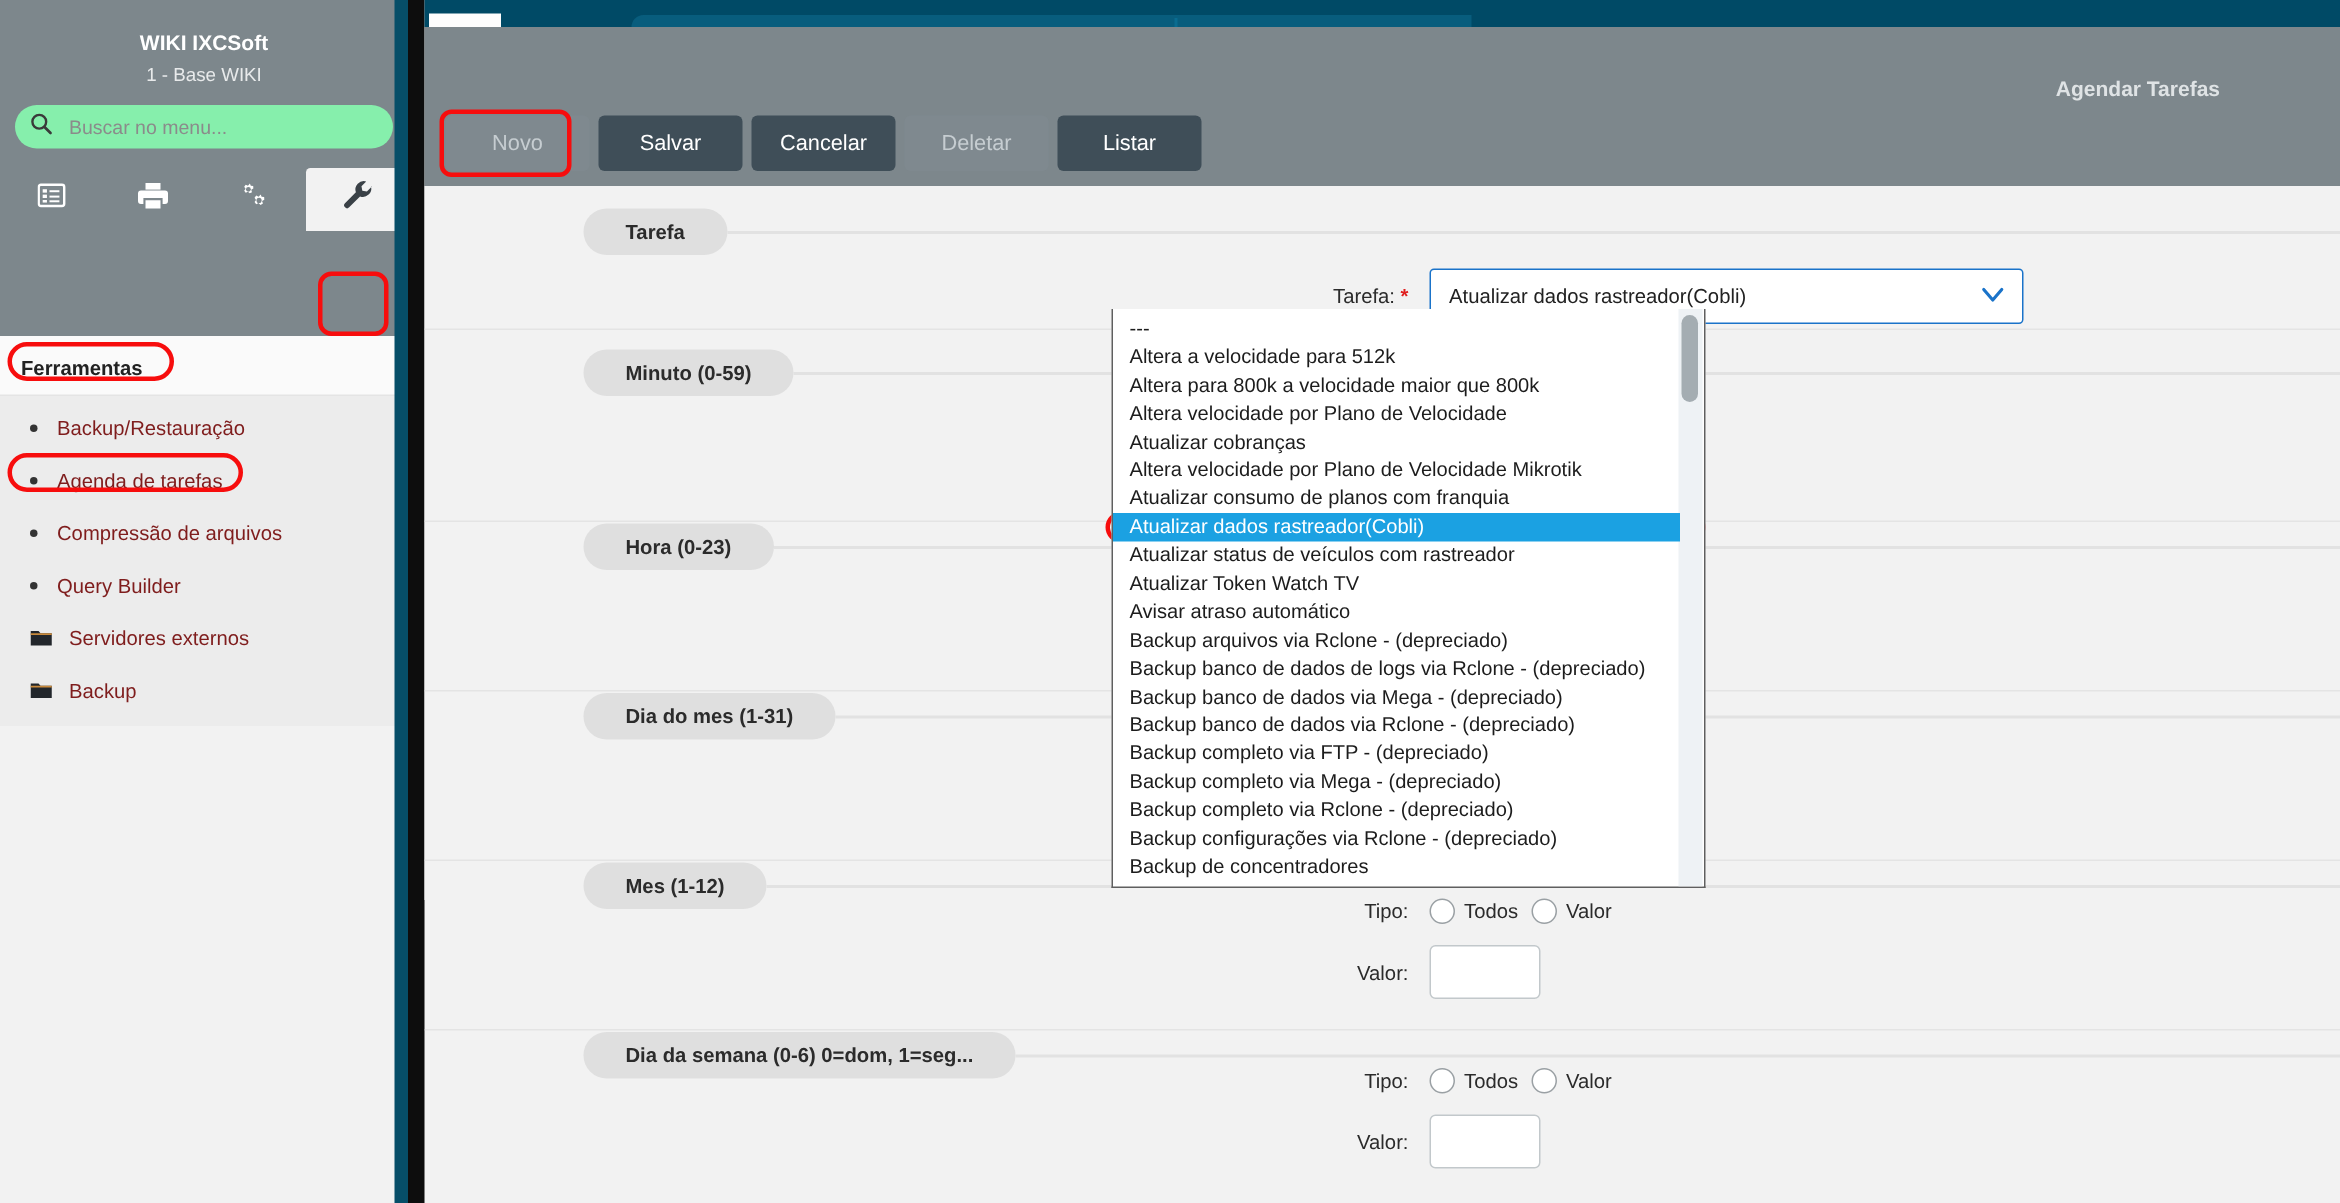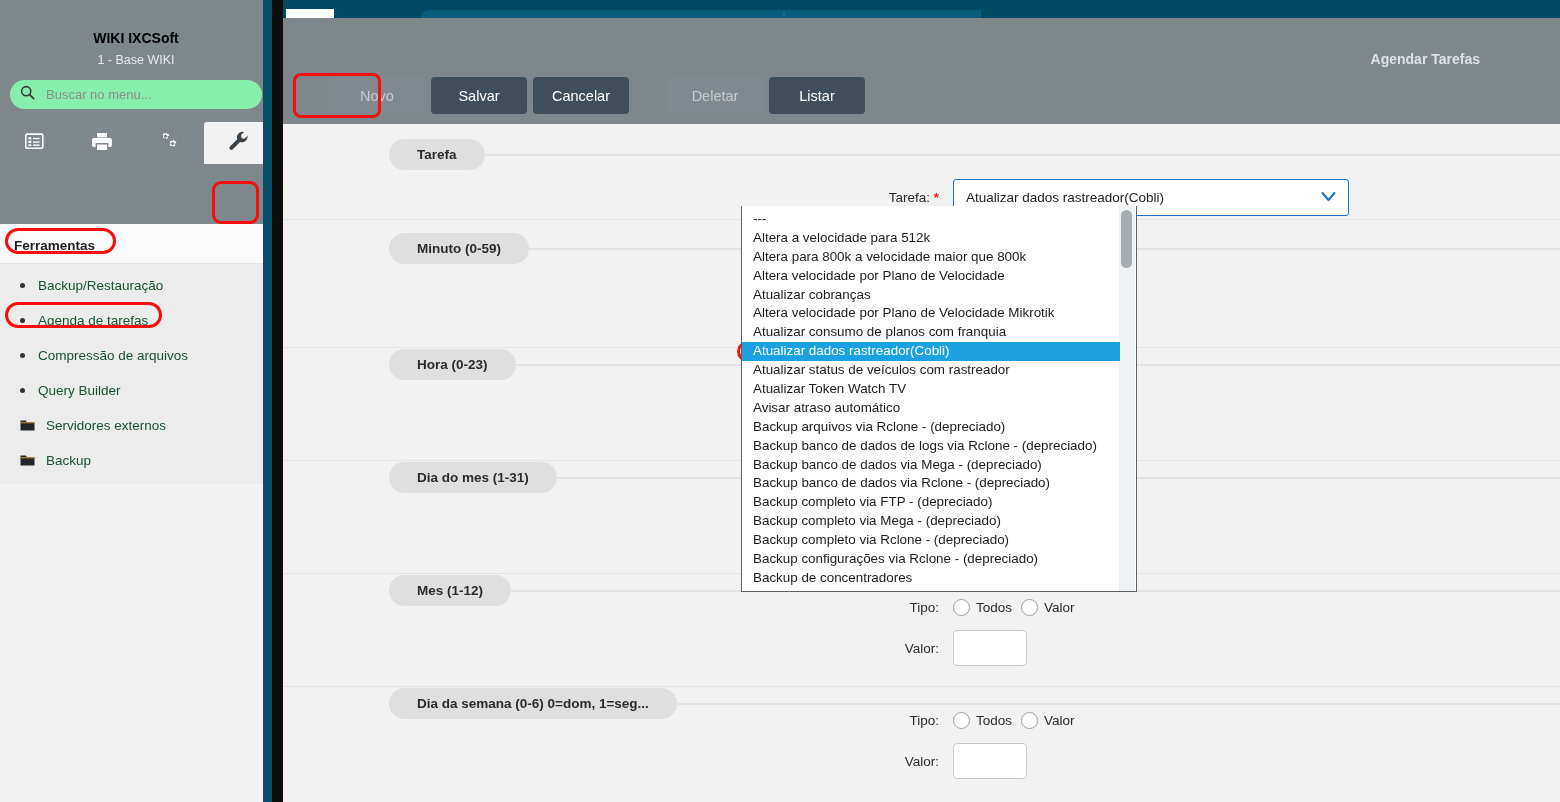--- a/index.html
+++ b/index.html
@@ -30,22 +30,21 @@
   .logo-wrap { text-align: center; }
   .logo {
     width: 58px; height: 58px; border-radius: 50%;
     background: #00a0df;
     display: inline-flex; align-items: center; justify-content: center;
     color: #fff;
   }
   .logo-txt { font-size: 15px; font-weight: bold; letter-spacing: -0.5px; }
   .logo-txt .soft { font-size: 9px; font-weight: bold; }
   .sb-title {
-    text-align: center; color: #000000; font-size: 14px; font-weight: bold;
-    margin-top: 10px;
+    text-align: center; color: #ffffff; font-size: 14px; font-weight: bold;
   }
   .sb-sub {
     text-align: center; color: #e8eaeb; font-size: 12.5px;
     margin-top: 7px;
   }
   .search-box {
     margin: 13px 10px 0 10px;
     height: 29px;
     background: #86efac;
     border-radius: 15px;
@@ -74,21 +73,21 @@
   }
   .sb-heading {
     font-size: 13.5px; font-weight: bold; color: #222;
     padding: 14px 0 10px 14px;
     background: #fafafa;
     border-bottom: 1px solid #e4e4e4;
   }
   .sb-list { background: #ececec; padding: 4px 0 6px 0; }
   .sb-item {
     display: flex; align-items: center;
-    font-size: 13.5px; color: #14532d;
+    font-size: 13.5px; color: #7f1d1d;
     height: 35px; padding-left: 20px; cursor: pointer;
   }
   .bullet {
     width: 5px; height: 5px; border-radius: 50%;
     background: #333; margin-right: 13px; flex: 0 0 auto;
   }
   .folder { margin-right: 11px; flex: 0 0 auto; display:flex; }
   .sb-rest { background: #f2f2f2; height: 260px; }
   .sb-rail {
     position: absolute; right: 0; top: 0; width: 9px; height: 802px;
@@ -135,21 +134,21 @@
   }
   .btn {
     min-width: 96px; height: 37px;
     background: #3f4e58; color: #ffffff;
     border: none; border-radius: 4px;
     font-family: "Liberation Sans", sans-serif;
     font-size: 14.5px; cursor: pointer;
     padding: 0 14px;
   }
   .btn.disabled {
-    background: #7f898f; color: #c6cdd1; cursor: default; margin-left: 32px;
+    background: #7f898f; color: #c6cdd1; cursor: default;
   }
   .ring {
     position: absolute;
     border: 3px solid #f70d0d;
     border-radius: 22px;
     pointer-events: none;
   }
 
   .content {
     position: relative;

